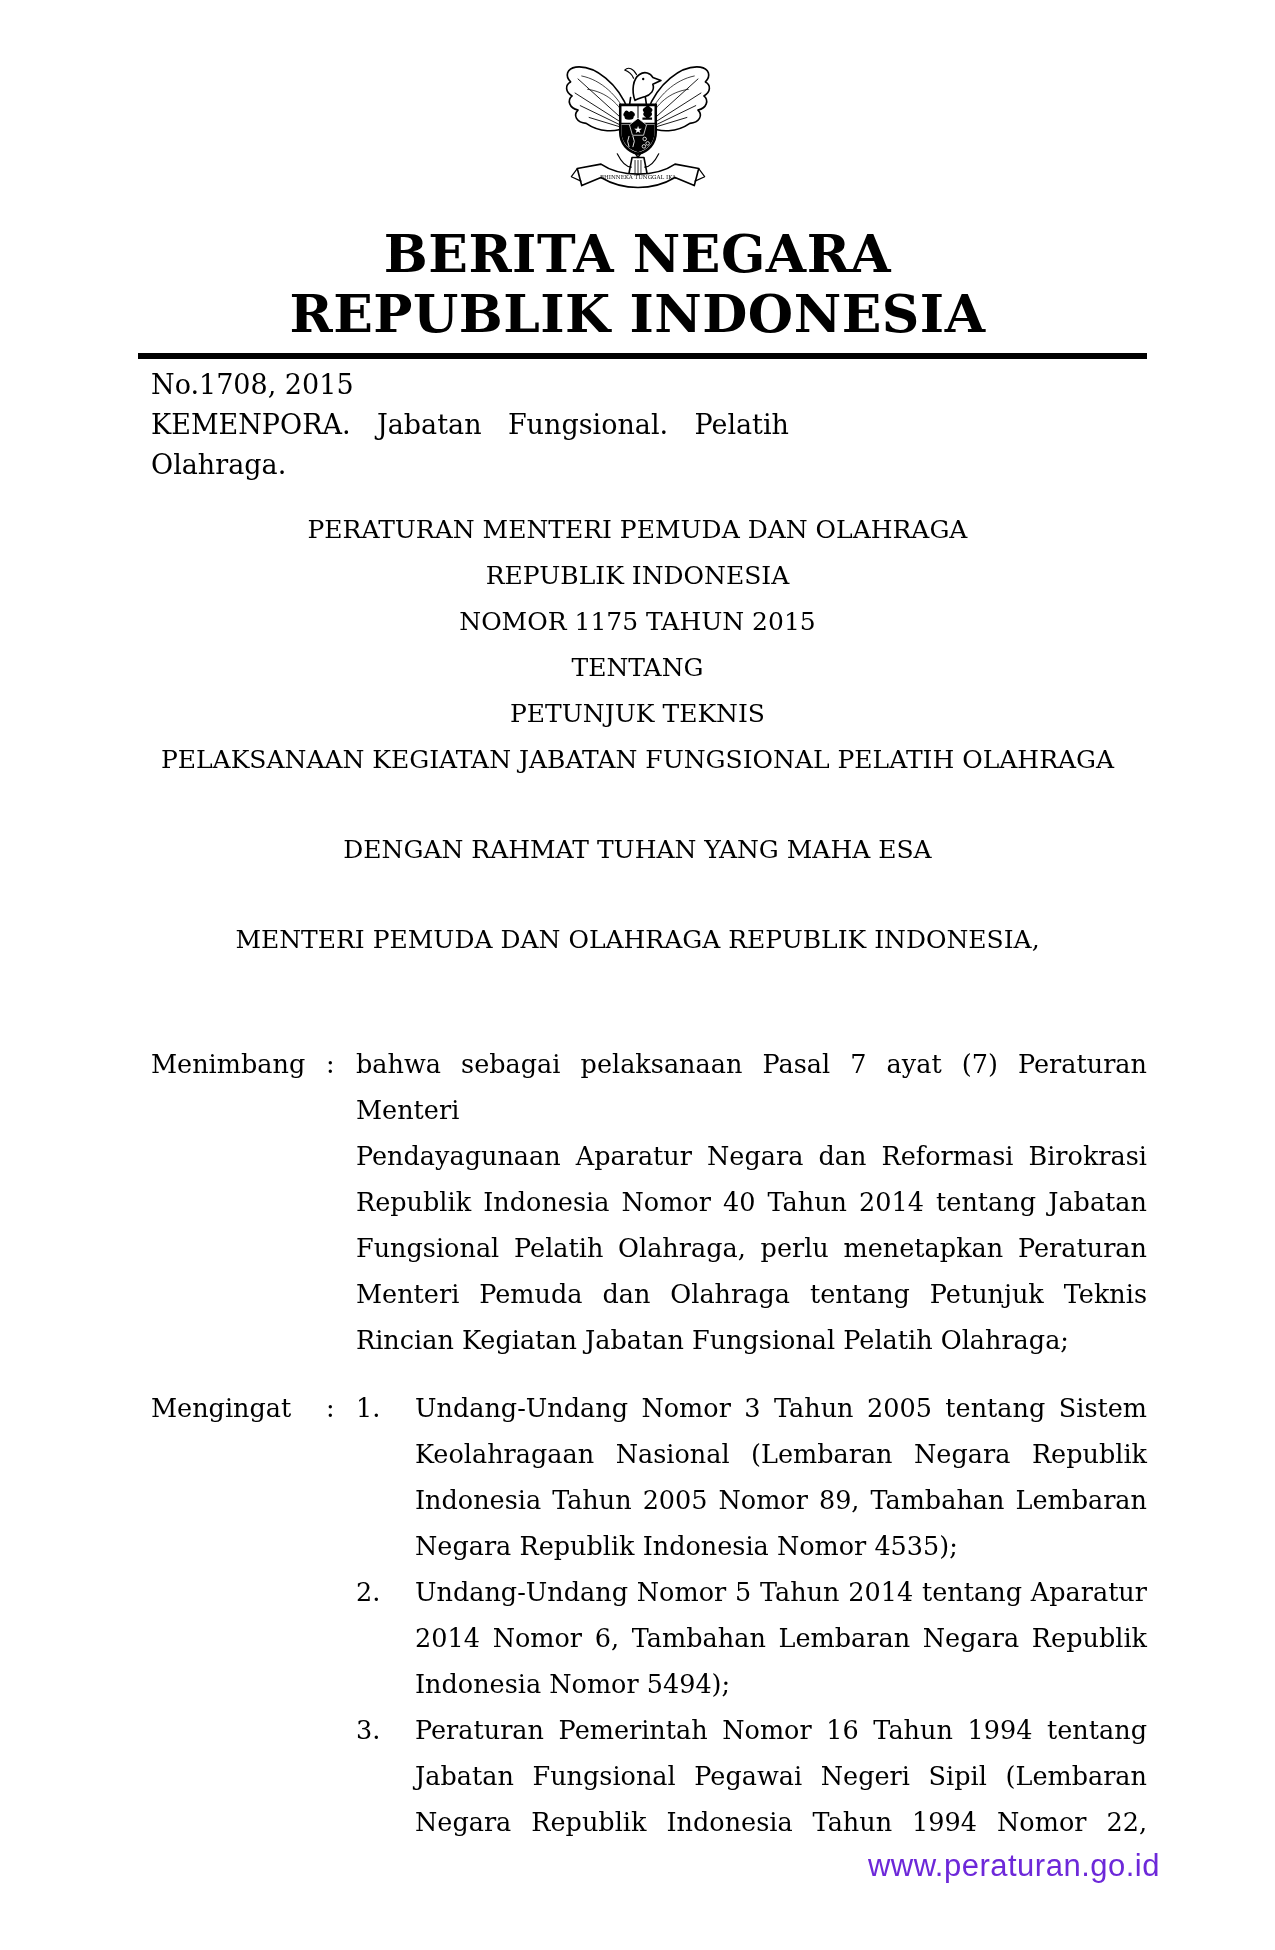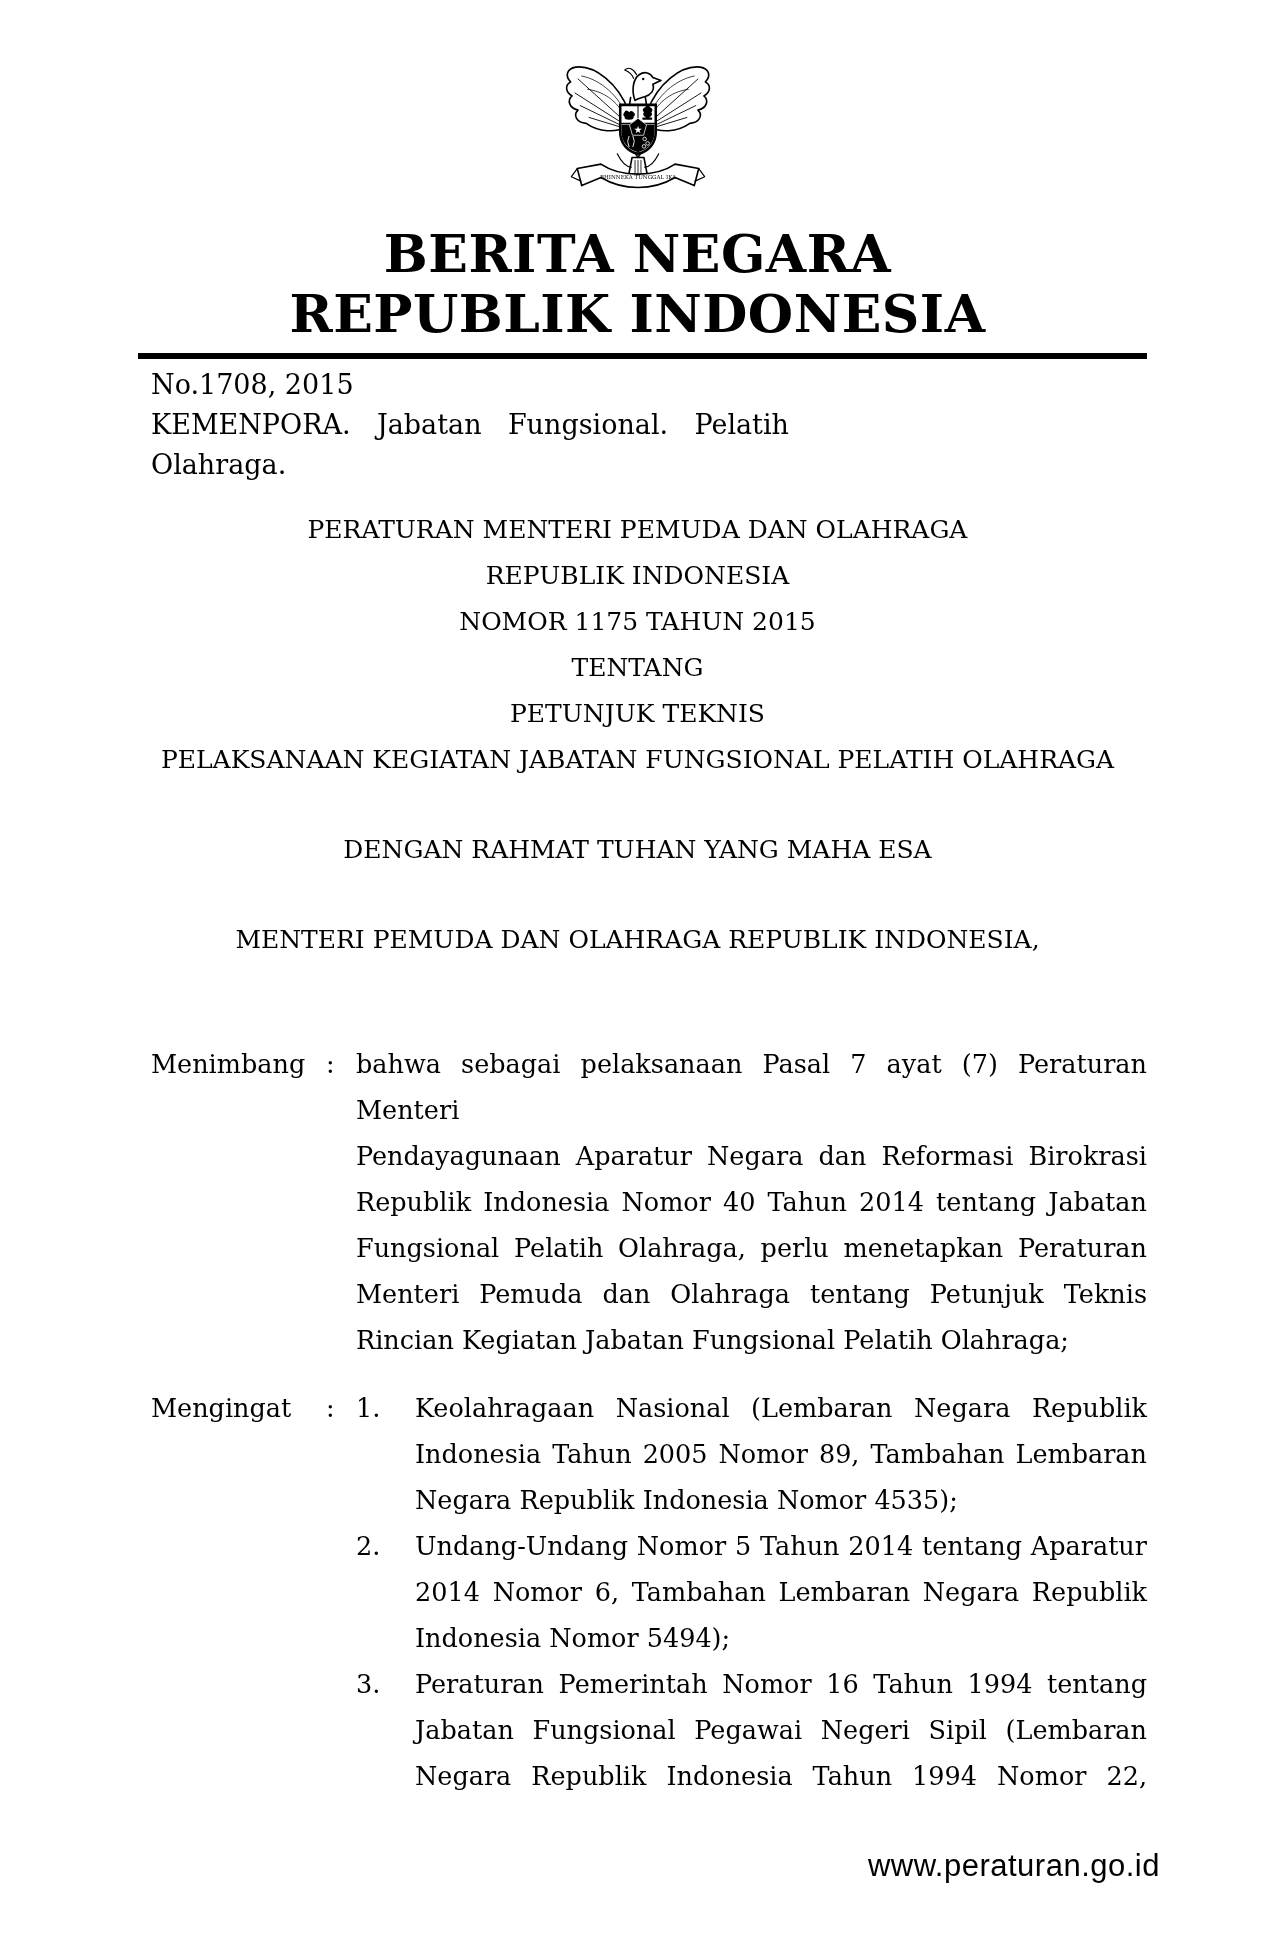--- a/index.html
+++ b/index.html
@@ -64,21 +64,21 @@
   .jline{
     text-align:justify;
     text-align-last:justify;
   }
   .jline.lastline{text-align-last:left;}
   .footer{
     position:absolute;
     top:1848px;right:115px;
     font-family:"Liberation Sans", sans-serif;
     font-size:31px;
-    color:#000000;
+    color:#6d28d9;
     letter-spacing:0.5px;
   }
 </style>
 </head>
 <body>
 
 <div class="page">
 
   <div class="emblem">
     <svg viewBox="0 0 200 212" xmlns="http://www.w3.org/2000/svg">
@@ -167,20 +167,21 @@
       </div>
   </div>
 
   <div class="clause recalling">
     <div class="clabel">Mengingat</div>
     <div class="ccolon">:</div>
     <div class="citems">
       <div class="item">
         <div class="inum">1.</div>
         <div class="itext">
+            <div class="jline">Undang-Undang Nomor 3 Tahun 2005 tentang Sistem</div>
             <div class="jline">Keolahragaan Nasional (Lembaran Negara Republik</div>
             <div class="jline">Indonesia Tahun 2005 Nomor 89, Tambahan Lembaran</div>
             <div class="jline lastline">Negara Republik Indonesia Nomor 4535);</div>
           </div>
       </div>
       <div class="item">
         <div class="inum">2.</div>
         <div class="itext">
             <div class="jline">Undang-Undang Nomor 5 Tahun 2014 tentang Aparatur</div>
             <div class="jline">2014 Nomor 6, Tambahan Lembaran Negara Republik</div>

